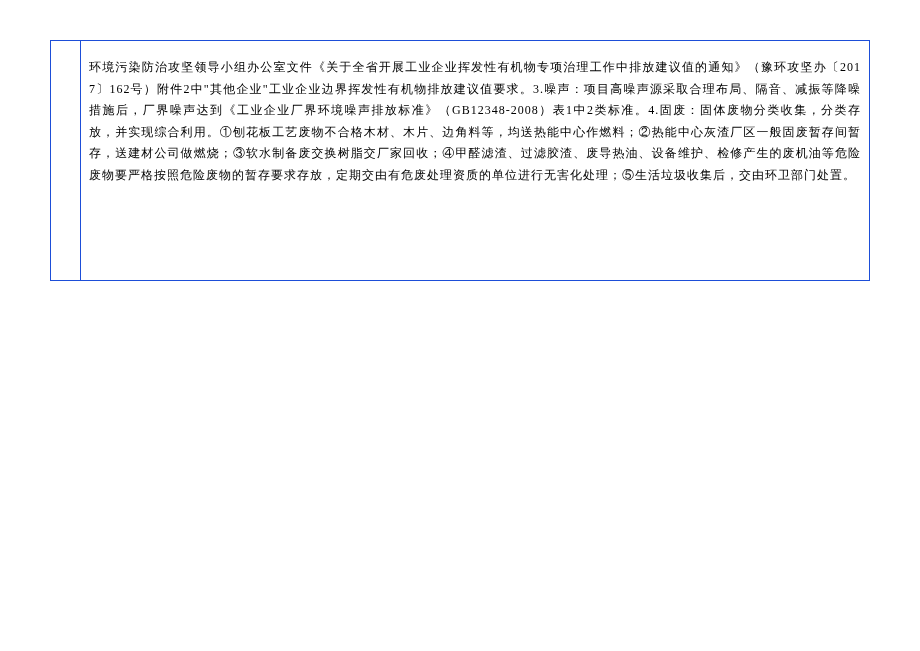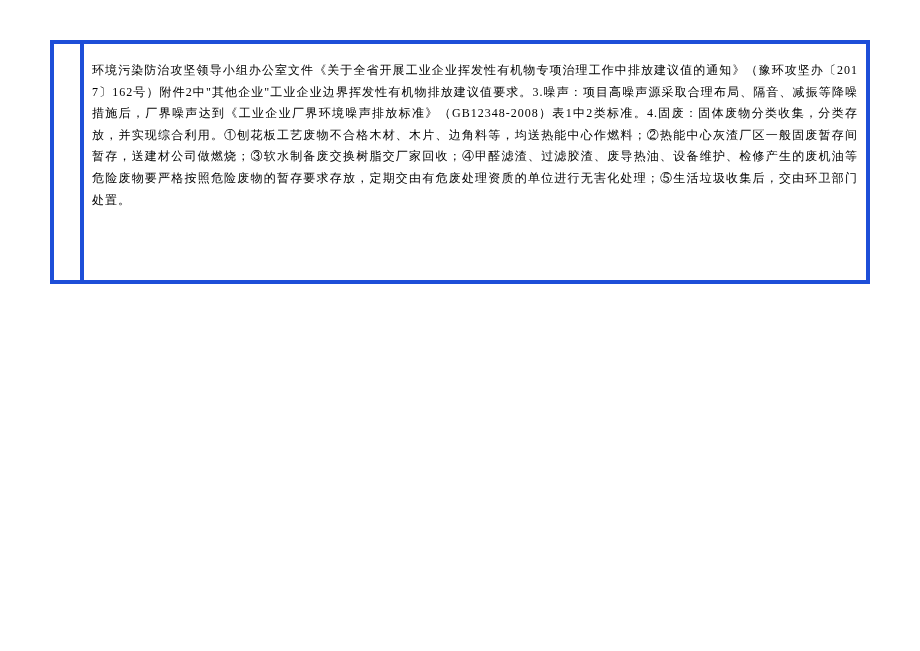--- a/index.html
+++ b/index.html
@@ -16,21 +16,21 @@
       width: 920px;
       height: 651px;
       padding: 40px 50px;
     }
     .doc-table {
       border-collapse: collapse;
       width: 100%;
       table-layout: fixed;
     }
     .doc-table td {
-      border: 4px solid #1d4ed8;
+      border: 1px solid #1d4ed8;
       vertical-align: top;
       padding: 16px 8px;
     }
     .col-narrow {
       width: 30px;
     }
     .col-wide {
       width: auto;
     }
     .content-cell {

